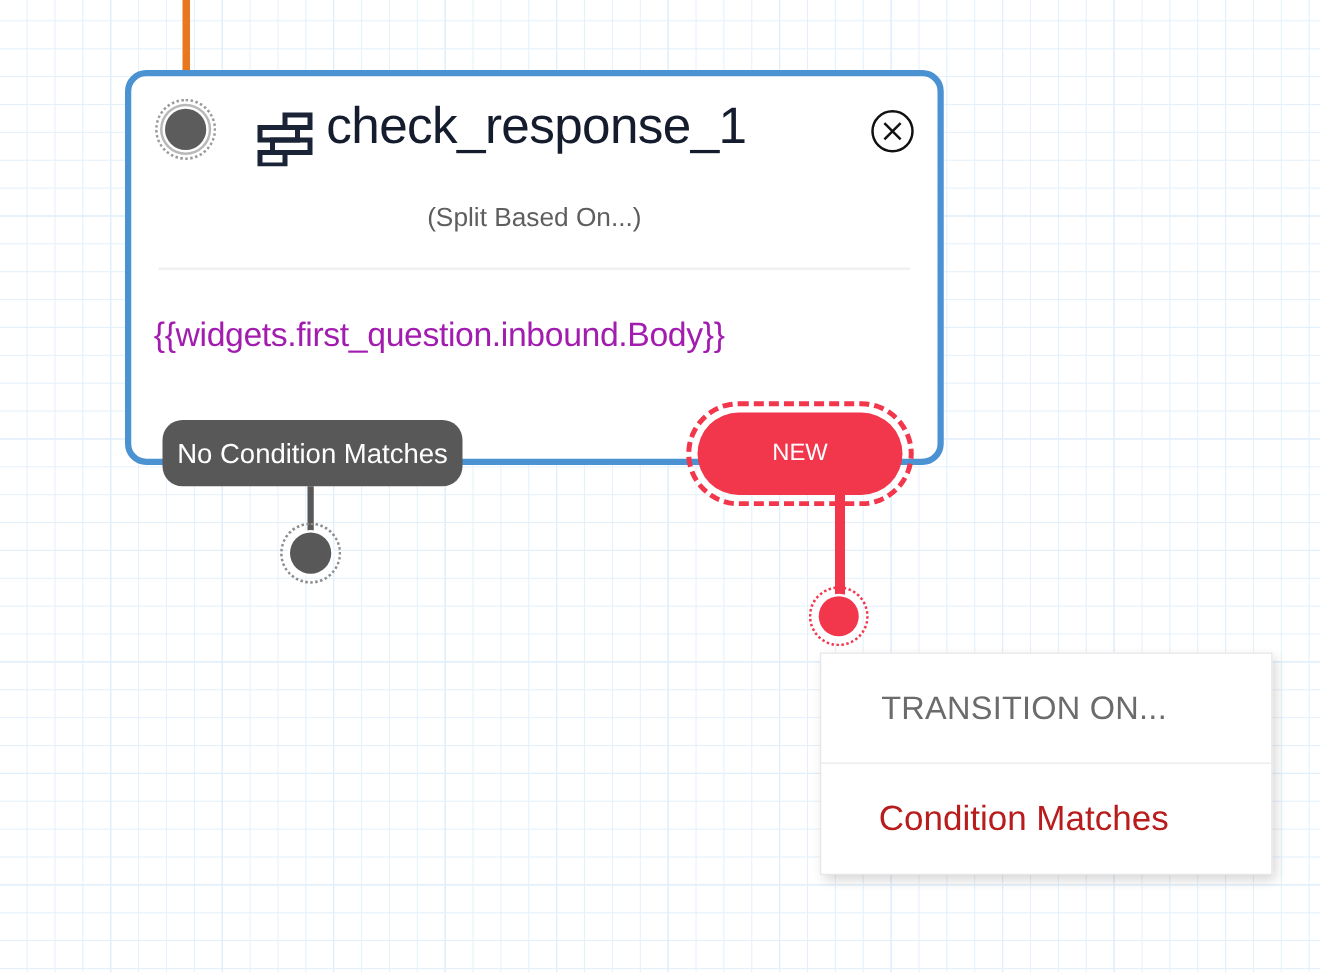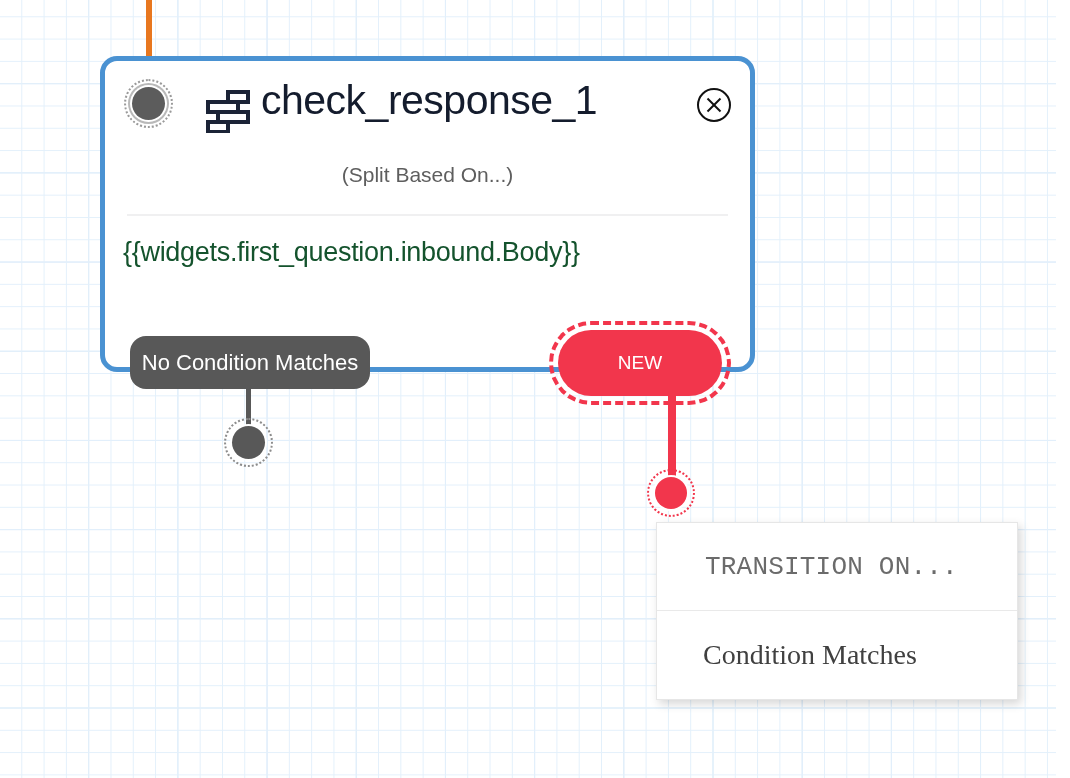--- a/index.html
+++ b/index.html
@@ -114,23 +114,23 @@
     margin-top: 14px;
   }
 
   .card-divider {
     margin: 27px 22px 0 22px;
     height: 2px;
     background: #f0f0f1;
   }
 
   .widget-expression {
-    margin: 21px 0 0 18px;
+    margin: 37px 0 0 18px;
     font-size: 27px;
-    color: #14532d;
+    color: #a21caf;
     letter-spacing: -0.3px;
     white-space: nowrap;
   }
 
   
   .nocond-group { position: absolute; left: 130px; top: 336px; }
 
   .nocond-pill {
     width: 240px;
     height: 53px;
@@ -245,33 +245,31 @@
   .dropdown-header {
     height: 88px;
     display: flex;
     align-items: center;
     padding-left: 48px;
     box-sizing: border-box;
     font-size: 26px;
     color: #6b6b6b;
     border-bottom: 1px solid #e9e9e9;
     letter-spacing: 0.2px;
-    font-family: Liberation Mono, monospace;
   }
 
   .dropdown-item {
     height: 88px;
     display: flex;
     align-items: center;
     padding-left: 46px;
     box-sizing: border-box;
     font-size: 28px;
-    color: #404040;
+    color: #b91c1c;
     cursor: pointer;
-    font-family: Liberation Serif, serif;
   }
 </style>
 </head>
 <body>
 
 <div id="canvas">
 
   <div class="orange-wire"></div>
 
   <div class="widget-card">

